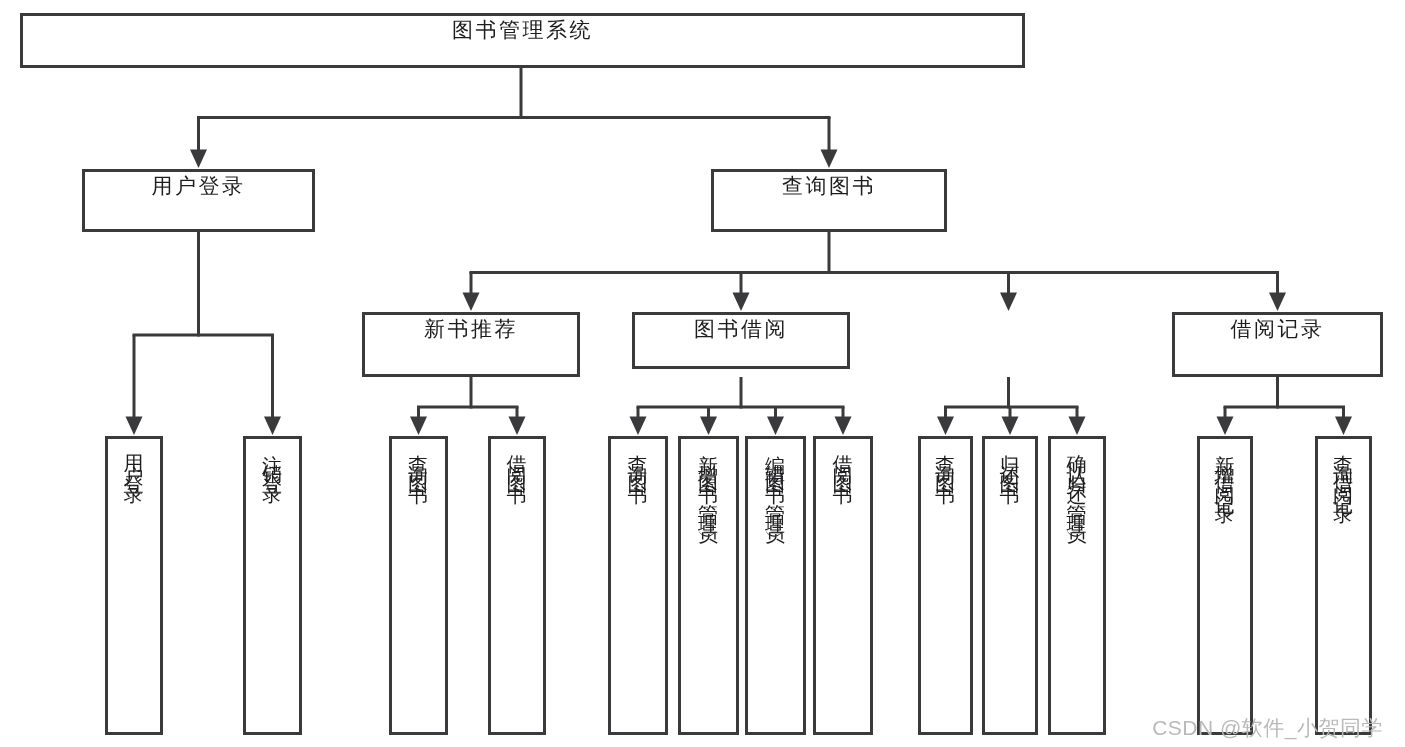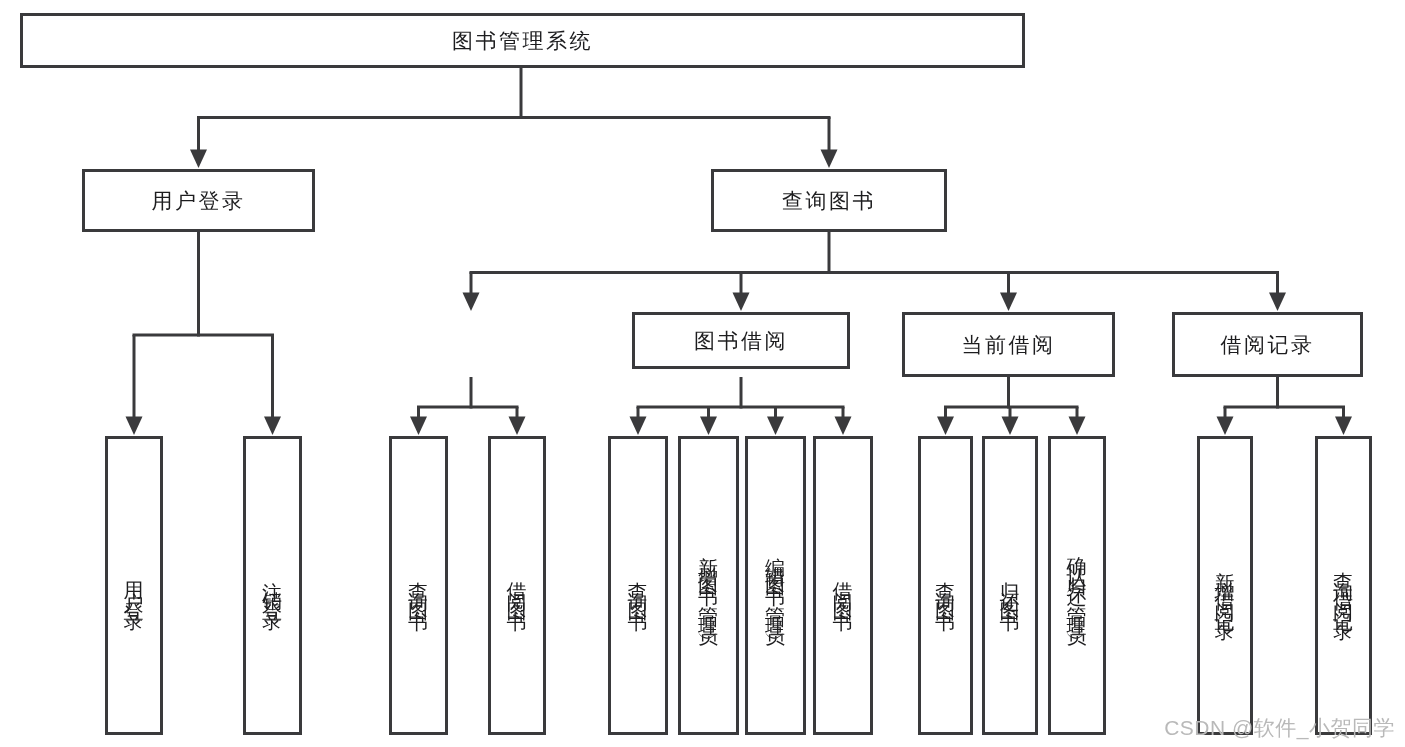--- a/index.html
+++ b/index.html
@@ -3,34 +3,34 @@
 <meta charset="utf-8">
 <style>
   html,body{margin:0;padding:0;background:#ffffff;}
   body{font-family:"Liberation Sans","DejaVu Sans",sans-serif;}
   #stage{position:relative;width:1405px;height:747px;background:#ffffff;overflow:hidden;}
   #connectors{position:absolute;left:0;top:0;width:1405px;height:747px;z-index:1;}
   #connectors line{stroke:#3a3a3c;stroke-width:3;}
   #connectors polygon{fill:#3a3a3c;stroke:none;}
   .box{
     position:absolute;box-sizing:border-box;background:#ffffff;
-    border:3px solid #3a3a3c;display:flex;align-items:center;justify-content:center;
+    border:3px solid #3a3a3c;display:flex;justify-content:center;
     z-index:2;
   }
   .hlabel{
     font-size:21px;color:#1d1d1f;letter-spacing:2.5px;white-space:nowrap;
   }
   .leaf{top:436px;height:299px;}
   .vlabel{
     writing-mode:vertical-rl;text-orientation:mixed;
     font-size:20px;color:#1d1d1f;letter-spacing:10px;
     white-space:nowrap;line-height:1;
   }
   .watermark{
-    position:absolute;right:10px;top:714px;z-index:3;
+    position:absolute;right:22px;top:714px;z-index:3;
     font-size:21px;color:#b9b9b9;letter-spacing:0.5px;white-space:nowrap;
   }
 </style>
 </head>
 <body>
 
 <div id="stage">
 
   <svg id="connectors" viewBox="0 0 1405 747" xmlns="http://www.w3.org/2000/svg">
       <line x1="521" y1="68" x2="521" y2="119"></line>
@@ -91,27 +91,27 @@
     <span class="hlabel">图书管理系统</span>
   </div>
 
   <div class="box" style="left:82px;top:169px;width:233px;height:63px">
     <span class="hlabel">用户登录</span>
   </div>
   <div class="box" style="left:711px;top:169px;width:236px;height:63px">
     <span class="hlabel">查询图书</span>
   </div>
 
+  <div class="box" style="left:362px;top:312px;width:218px;height:65px">
+    <span class="hlabel">新书推荐</span>
+  </div>
   <div class="box" style="left:632px;top:312px;width:218px;height:57px">
     <span class="hlabel">图书借阅</span>
   </div>
-  <div class="box" style="left:902px;top:312px;width:213px;height:65px">
-    <span class="hlabel">当前借阅</span>
-  </div>
-  <div class="box" style="left:1172px;top:312px;width:191px;height:65px">
+  <div class="box" style="left:1172px;top:312px;width:211px;height:65px">
     <span class="hlabel">借阅记录</span>
   </div>
 
   <div class="box leaf" style="left:105px;width:58px">
     <span class="vlabel">用户登录</span>
   </div>
   <div class="box leaf" style="left:243px;width:59px">
     <span class="vlabel">注销登录</span>
   </div>
 

